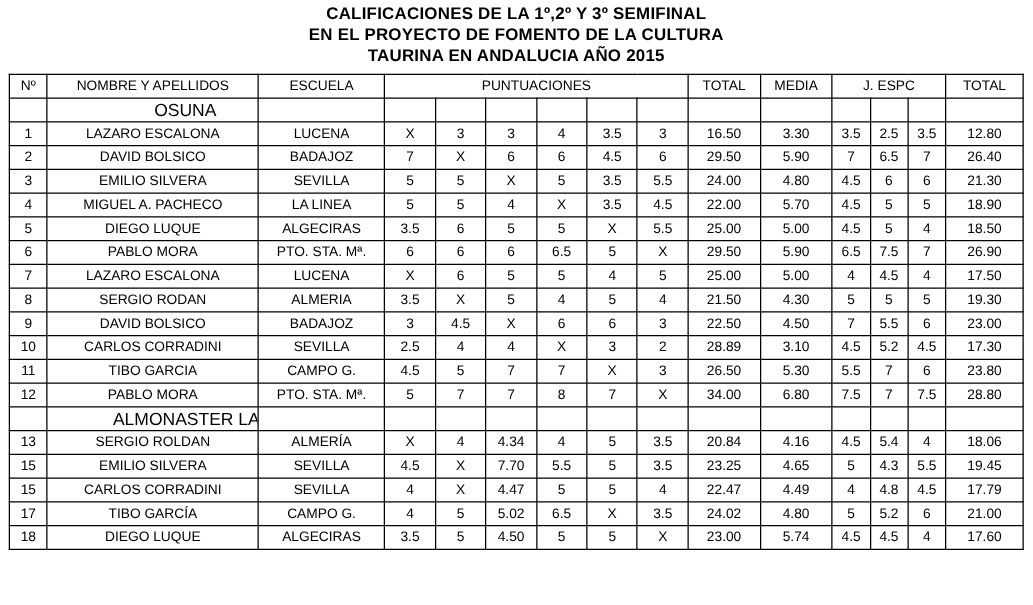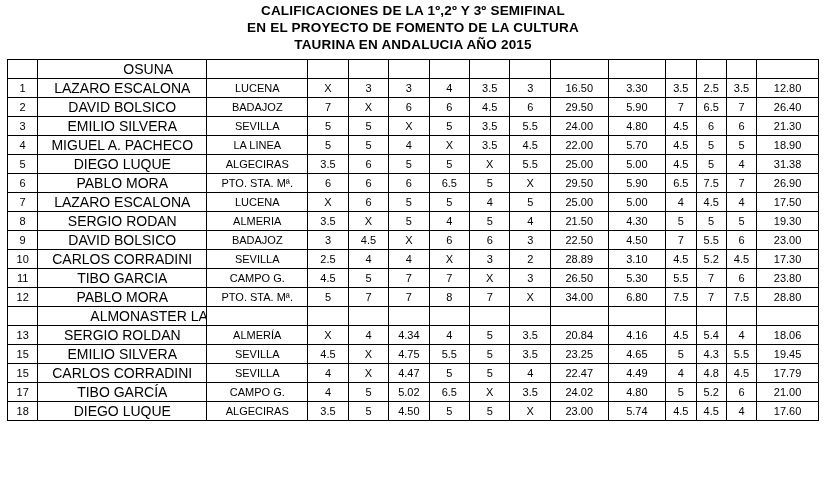--- a/index.html
+++ b/index.html
@@ -62,21 +62,21 @@
     text-align: left;
     font-weight: bold;
     font-size: 14px;
     padding-left: 52px !important;
     height: 30px;
     margin-top: 24px;
   }
   .blank-cell {
   }
   .name {
-    font-size: 14px;
+    font-size: 11px;
   }
   
   col.c-no      { width: 30px; }
   col.c-name    { width: 167px; }
   col.c-school  { width: 100px; }
   col.c-p       { width: 40px; }
   col.c-total   { width: 57px; }
   col.c-media   { width: 57px; }
   col.c-j       { width: 30px; }
   col.c-total2  { width: 61px; }
@@ -104,20 +104,30 @@
         <col class="c-p">
         <col class="c-p">
       <col class="c-total">
         <col class="c-media">
       <col class="c-j">
         <col class="c-j">
         <col class="c-j">
       <col class="c-total2">
     </colgroup>
     <tbody id="tbody">
+        <tr class="hdr">
+          <td>Nº</td>
+          <td>NOMBRE Y APELLIDOS</td>
+          <td>ESCUELA</td>
+          <td colspan="6">PUNTUACIONES</td>
+          <td>TOTAL</td>
+          <td>MEDIA</td>
+          <td colspan="3">J. ESPC</td>
+          <td>TOTAL</td>
+        </tr>
         <tr class="group-row">
           <td class="blank-cell"></td>
           <td class="group-cell">OSUNA</td>
           <td class="blank-cell"></td>
           <td class="blank-cell"></td>
           <td class="blank-cell"></td>
           <td class="blank-cell"></td>
           <td class="blank-cell"></td>
           <td class="blank-cell"></td>
           <td class="blank-cell"></td>
@@ -204,21 +214,21 @@
           <td>6</td>
           <td>5</td>
           <td>5</td>
           <td>X</td>
           <td>5.5</td>
           <td>25.00</td>
           <td>5.00</td>
           <td>4.5</td>
           <td>5</td>
           <td>4</td>
-          <td>31.38</td>
+          <td>18.50</td>
         </tr>
         <tr>
           <td>6</td>
           <td class="name">PABLO MORA</td>
           <td>PTO. STA. Mª.</td>
           <td>6</td>
           <td>6</td>
           <td>6</td>
           <td>6.5</td>
           <td>5</td>
@@ -365,21 +375,21 @@
           <td>5.4</td>
           <td>4</td>
           <td>18.06</td>
         </tr>
         <tr>
           <td>15</td>
           <td class="name">EMILIO SILVERA</td>
           <td>SEVILLA</td>
           <td>4.5</td>
           <td>X</td>
-          <td>4.75</td>
+          <td>7.70</td>
           <td>5.5</td>
           <td>5</td>
           <td>3.5</td>
           <td>23.25</td>
           <td>4.65</td>
           <td>5</td>
           <td>4.3</td>
           <td>5.5</td>
           <td>19.45</td>
         </tr>

